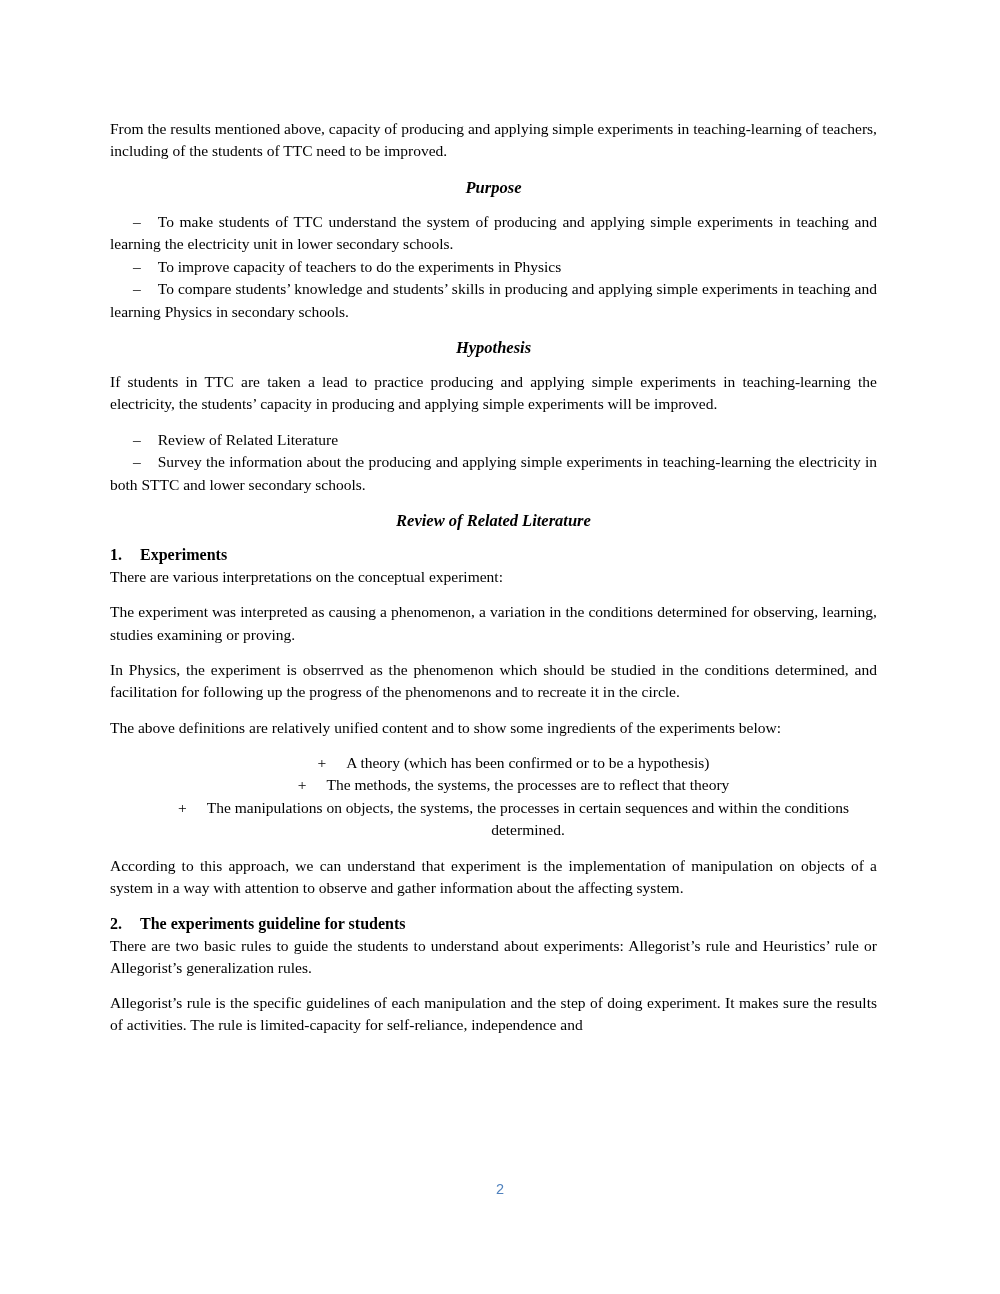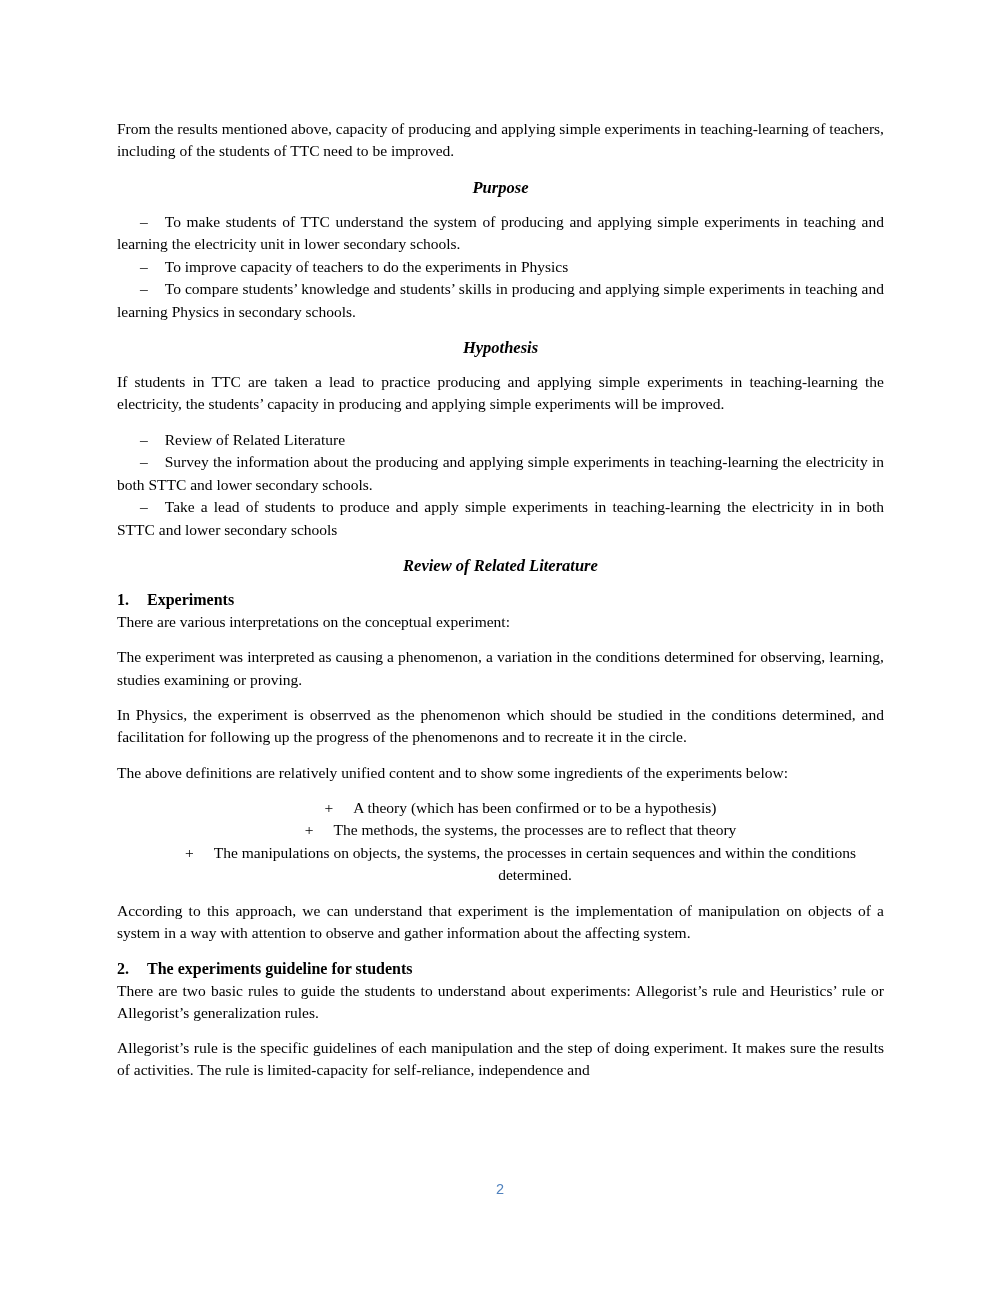--- a/index.html
+++ b/index.html
@@ -9,21 +9,21 @@
     height: 1294px;
     background: #ffffff;
     font-family: "Liberation Serif", "DejaVu Serif", serif;
     font-size: 15.5px;
     color: #000000;
     overflow: hidden;
   }
   .content {
     position: absolute;
     top: 118px;
-    left: 117px;
+    left: 110px;
     width: 767px;
   }
   p.para {
     margin: 0 0 13px 0;
     text-align: justify;
     line-height: 22.3px;
   }
   .h-center {
     font-size: 16.5px;
     font-weight: bold;
@@ -93,21 +93,20 @@
     </div>
 
     <h2 class="h-center">Hypothesis</h2>
 
     <p class="para">If students in TTC are taken a lead to practice producing and applying simple experiments in teaching-learning the electricity, the students’ capacity in producing and applying simple experiments will be improved.</p>
 
 
     <div class="dash-list">
       <p class="dash-item"><span class="marker">–</span><span>Review of Related Literature</span></p>
       <p class="dash-item"><span class="marker">–</span><span>Survey the information about the producing and applying simple experiments in teaching-learning the electricity in both STTC and lower secondary schools.</span></p>
-      <p class="dash-item"><span class="marker">–</span><span>Take a lead of students to produce and apply simple experiments in teaching-learning the electricity in in both STTC and lower secondary schools</span></p>
     </div>
 
     <h2 class="h-center">Review of Related Literature</h2>
 
     <h3 class="h-numbered"><span class="num">1.</span><span>Experiments</span></h3>
 
     <p class="para">There are various interpretations on the conceptual experiment:</p>
     <p class="para">The experiment was interpreted as causing a phenomenon, a variation in the conditions determined for observing, learning, studies examining or proving.</p>
     <p class="para">In Physics, the experiment is obserrved as the phenomenon which should be studied in the conditions determined, and facilitation for following up the progress of the phenomenons and to recreate it in the circle.</p>
     <p class="para">The above definitions are relatively unified content and to show some ingredients of the experiments below:</p>

